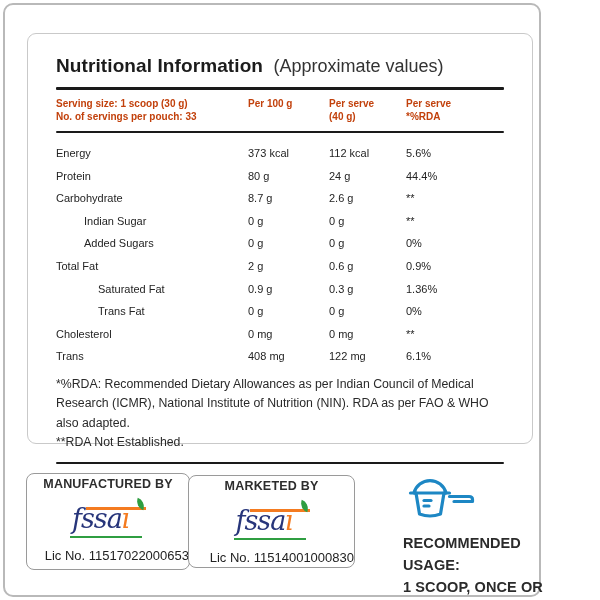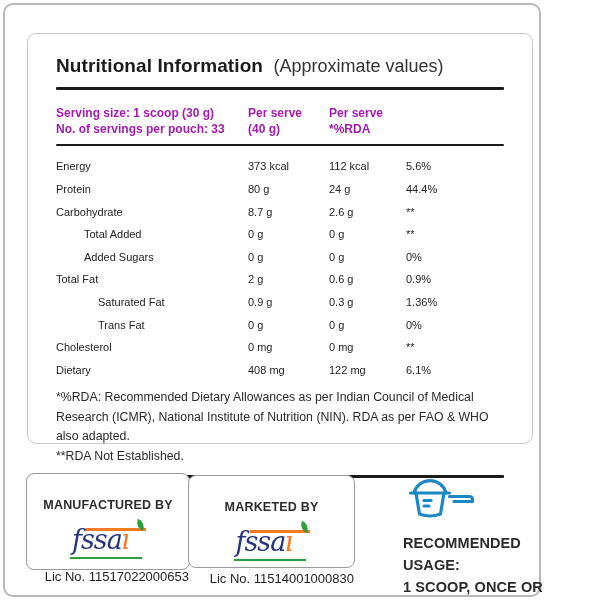--- a/index.html
+++ b/index.html
@@ -19,35 +19,35 @@
   }
   .title-row{white-space:nowrap;}
   .title{font-size:19px;font-weight:bold;color:#1c1c1c;letter-spacing:.1px;}
   .subtitle{font-size:18px;font-weight:normal;color:#333333;margin-left:6px;}
   .rule{height:2.5px;background:#1a1a1a;border-radius:1px;}
   .rule.r1{margin-top:10px;}
   .rule.r2{margin-top:7px;}
   .rule.r3{margin-top:9px;}
   .thead{
     display:grid;grid-template-columns:192px 81px 77px 100px;
-    margin-top:15px;font-size:12px;font-weight:bold;line-height:1.35;color:#a21caf;
+    margin-top:7px;font-size:10px;font-weight:bold;line-height:1.35;color:#c2410c;
   }
   .tbody{margin-top:9px;}
   .trow{
     display:grid;grid-template-columns:192px 81px 77px 100px;
     font-size:11px;line-height:22.6px;color:#242424;
   }
   .trow .name.ind1{padding-left:28px;}
   .trow .name.ind2{padding-left:42px;}
   .footnote{margin-top:7px;font-size:12.3px;line-height:1.58;color:#2a2a2a;}
   .footnote p{margin:0;}
   
   .cert-box{
     position:absolute;background:#ffffff;border:1.5px solid #9a9a9a;border-radius:8px;
-    box-sizing:border-box;text-align:center;padding-top:24px;
+    box-sizing:border-box;text-align:center;padding-top:3px;
   }
   .cert-box.box1{left:26px;top:473px;width:164px;height:97px;}
   .cert-box.box2{left:188px;top:475px;width:167px;height:93px;}
   .cert-head{font-size:12.5px;font-weight:bold;color:#2d2d2d;letter-spacing:.2px;}
   .lic{font-size:13px;color:#222222;margin-top:2px;text-align:right;}
   
   .fssai{position:relative;display:inline-block;margin-top:11px;height:40px;width:88px;}
   .fssai-text{
     position:absolute;left:8px;top:1px;
     font-family:"DejaVu Serif",serif;font-style:italic;font-size:27px;letter-spacing:-1px;
@@ -79,20 +79,21 @@
       <span class="title">Nutritional Information</span>
       <span class="subtitle">(Approximate values)</span>
     </div>
     <div class="rule r1"></div>
 
     <div class="thead">
       <div class="hcell">
         <div>Serving size: 1 scoop (30 g)</div>
         <div>No. of servings per pouch: 33</div>
       </div>
+      <div class="hcell">Per 100 g</div>
       <div class="hcell">
         <div>Per serve</div>
         <div>(40 g)</div>
       </div>
       <div class="hcell">
         <div>Per serve</div>
         <div>*%RDA</div>
       </div>
     </div>
     <div class="rule r2"></div>
@@ -110,21 +111,21 @@
         <div>24 g</div>
         <div>44.4%</div>
       </div>
       <div class="trow">
         <div class="name">Carbohydrate</div>
         <div>8.7 g</div>
         <div>2.6 g</div>
         <div>**</div>
       </div>
       <div class="trow">
-        <div class="name ind1">Total Added</div>
+        <div class="name ind1">Indian Sugar</div>
         <div>0 g</div>
         <div>0 g</div>
         <div>**</div>
       </div>
       <div class="trow">
         <div class="name ind1">Added Sugars</div>
         <div>0 g</div>
         <div>0 g</div>
         <div>0%</div>
       </div>
@@ -146,21 +147,21 @@
         <div>0 g</div>
         <div>0%</div>
       </div>
       <div class="trow">
         <div class="name">Cholesterol</div>
         <div>0 mg</div>
         <div>0 mg</div>
         <div>**</div>
       </div>
       <div class="trow">
-        <div class="name">Dietary</div>
+        <div class="name">Trans</div>
         <div>408 mg</div>
         <div>122 mg</div>
         <div>6.1%</div>
       </div>
     </div>
 
     <div class="footnote">
       <p>*%RDA: Recommended Dietary Allowances as per Indian Council of Medical Research (ICMR), National Institute of Nutrition (NIN). RDA as per FAO &amp; WHO also adapted.</p>
       <p>**RDA Not Established.</p>
     </div>

